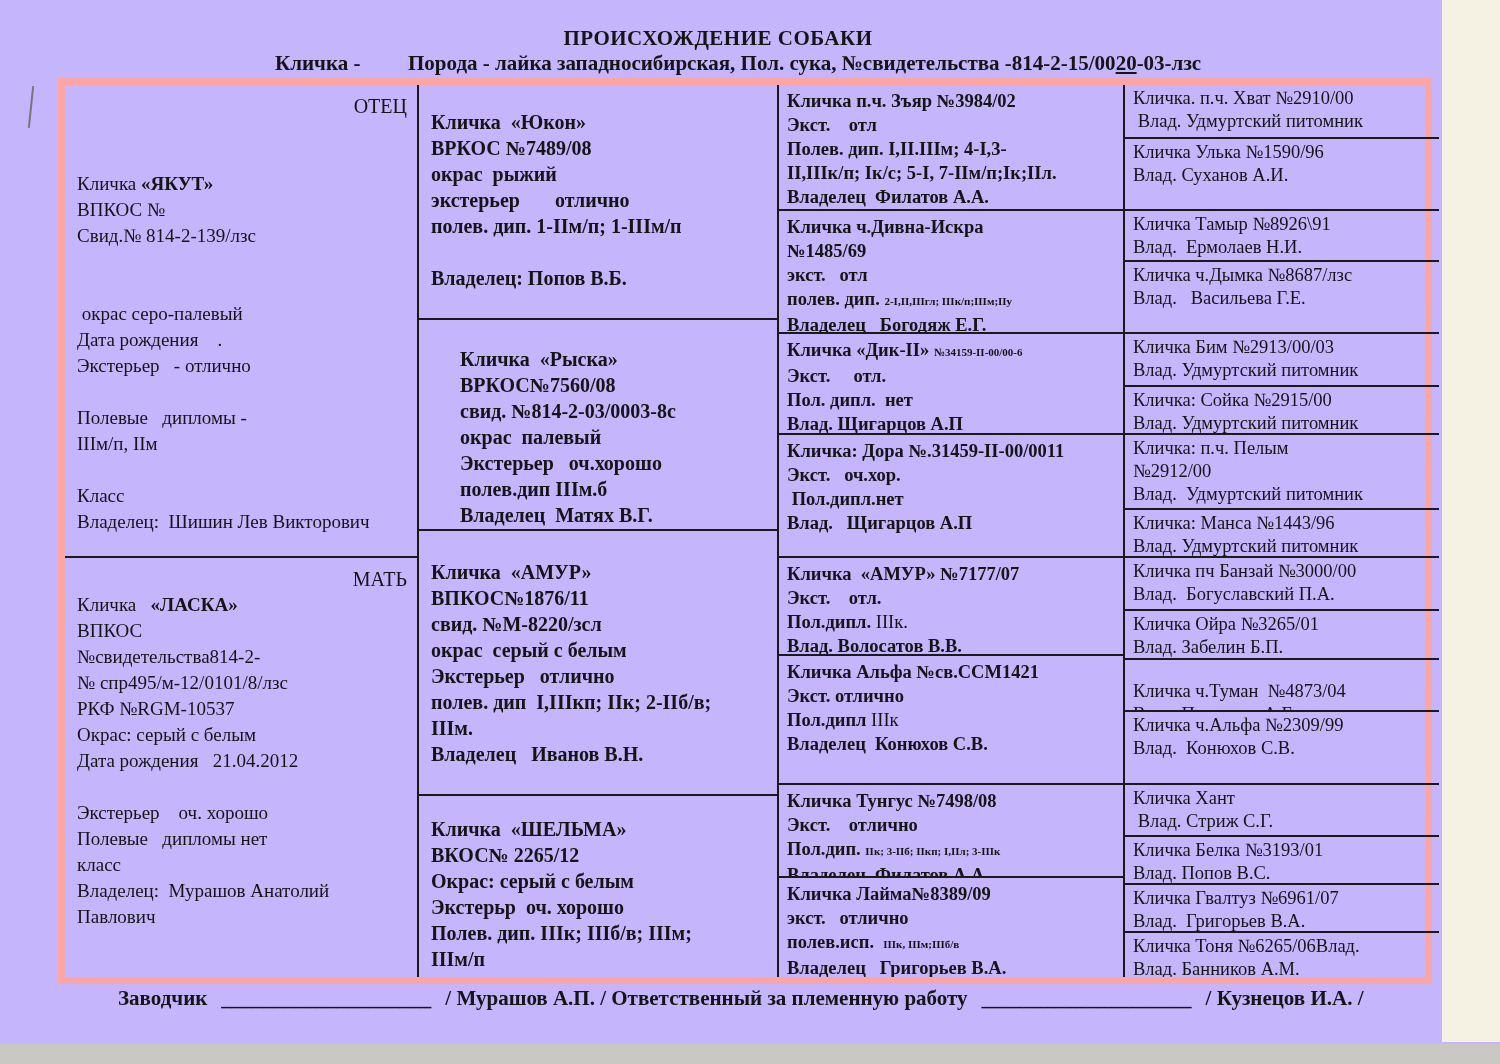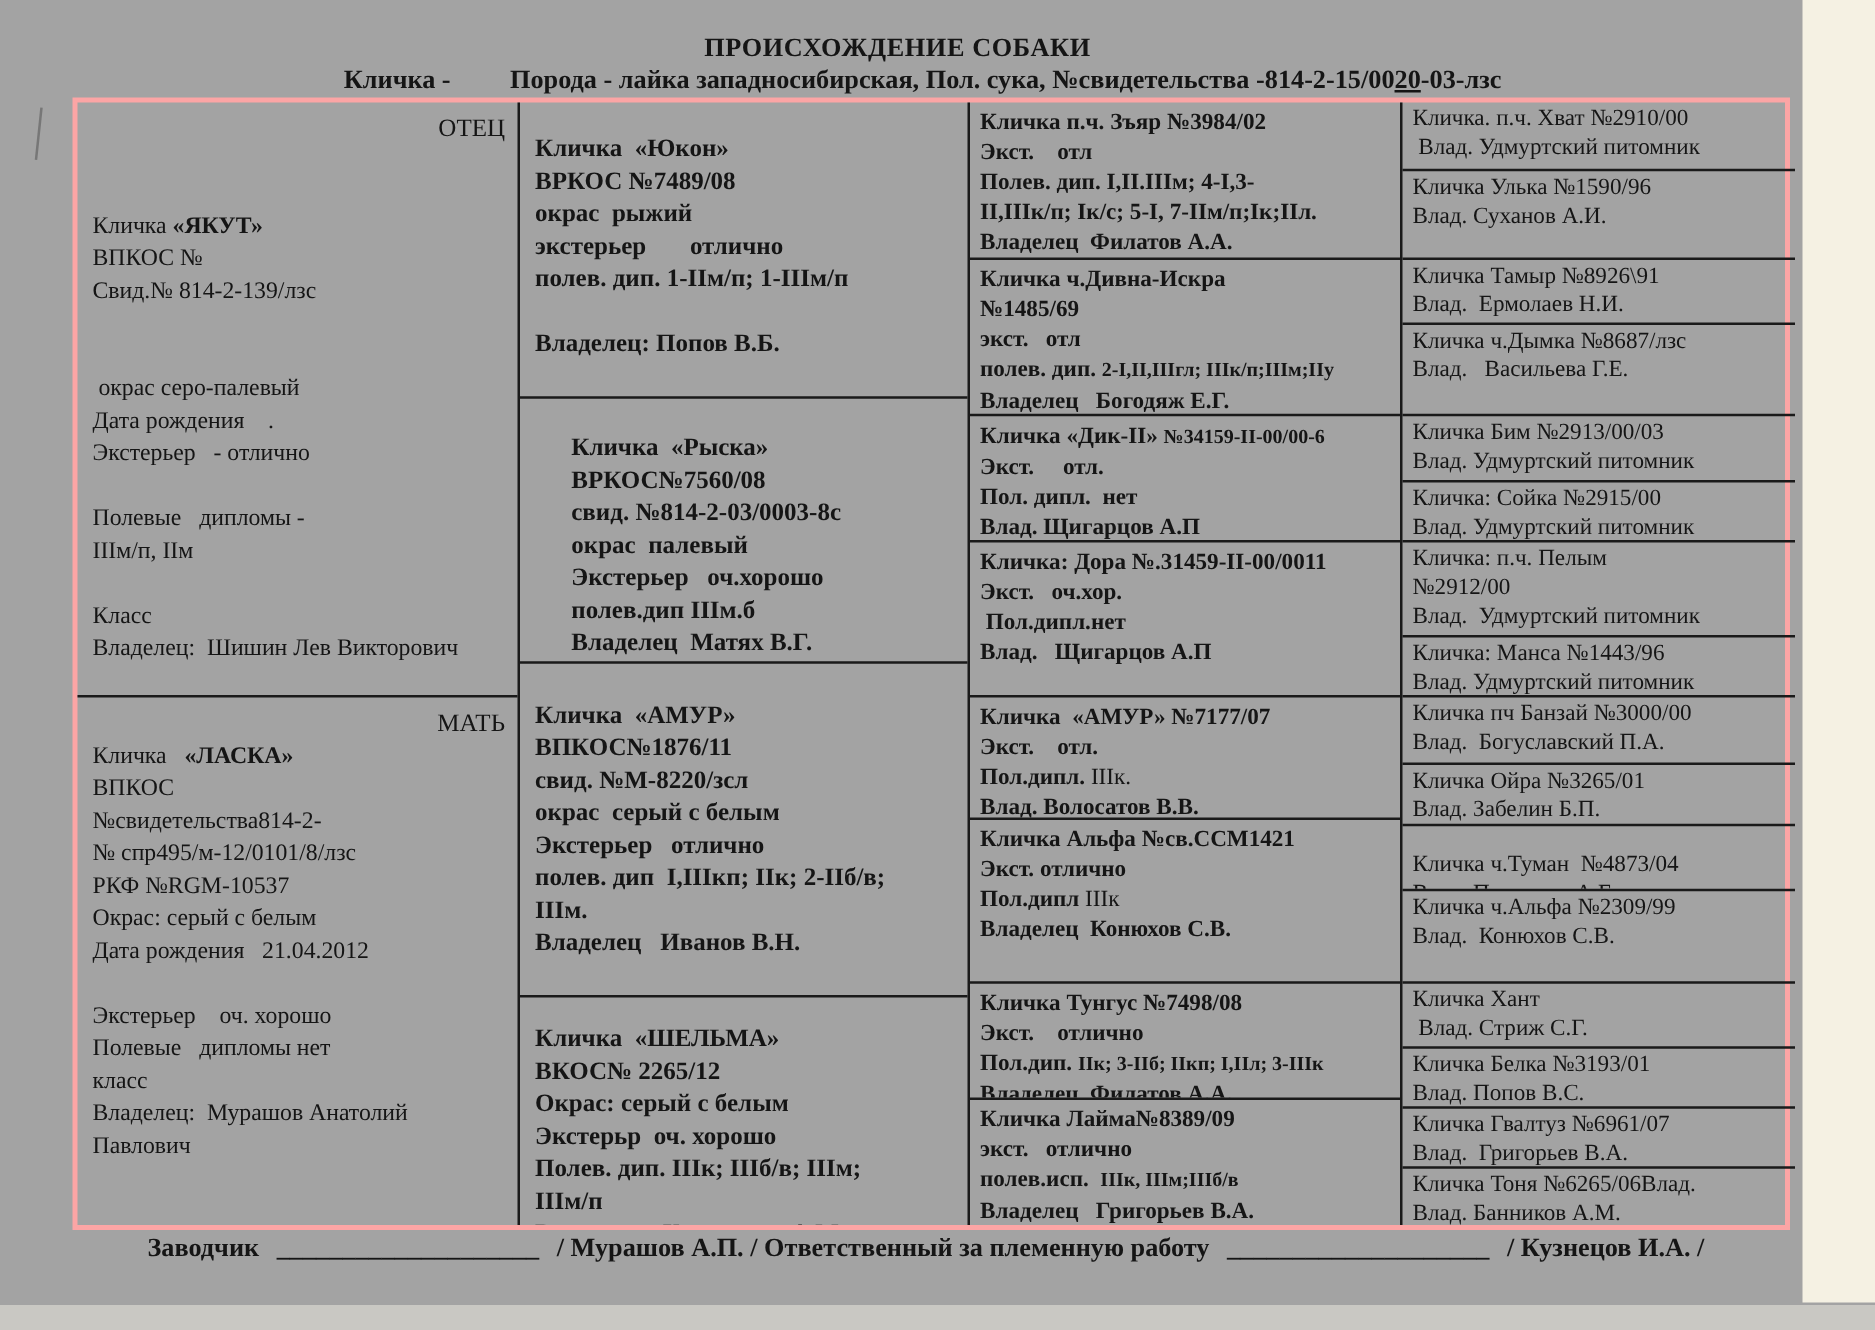--- a/index.html
+++ b/index.html
@@ -1,48 +1,48 @@
 <!DOCTYPE html>
 <html><head>
 <meta charset="utf-8">
 <style>
   html,body { margin:0; padding:0; }
   .page {
     position:relative; width:1500px; height:1064px;
-    background:#a3a3a3; overflow:hidden;
+    background:#c4b5fd; overflow:hidden;
     font-family:"Liberation Serif", serif; color:#151515;
   }
   .right-strip { position:absolute; right:0; top:0; width:58px; height:1042px; background:#f5f1e3; }
   .bottom-strip { position:absolute; left:0; bottom:0; width:100%; height:20px; background:#c9c8c3; }
   .scan-mark { position:absolute; left:30px; top:86px; width:2px; height:42px; background:#777; transform:rotate(6deg); }
 
   .title { position:absolute; top:26px; left:0; width:1436px; text-align:center;
            font-weight:700; font-size:21px; letter-spacing:0.5px; }
   .subtitle { position:absolute; top:51px; left:0; width:100%; height:26px;
               font-weight:700; font-size:21px; }
   .sub-name  { position:absolute; left:275px; top:0; }
   .sub-breed { position:absolute; left:408px; top:0; white-space:pre; }
   .u { text-decoration:underline; }
 
   .ptable { position:absolute; left:58px; top:78px; width:1374px; height:906px;
-            display:flex; border:4px solid #fca5a5; box-sizing:border-box; }
+            display:flex; border:7px solid #fca5a5; box-sizing:border-box; }
   .pcol { display:flex; flex-direction:column; border-right:2px solid #1a1a1a;
           box-sizing:border-box; flex:0 0 auto; }
   .pcol:last-child { border-right:none; }
   .cell { box-sizing:border-box; border-bottom:2px solid #1a1a1a; overflow:hidden;
           padding-right:4px; }
   .pcol .cell:last-child { border-bottom:none; }
   .ln { white-space:pre; }
 
   .c0 { font-size:19px;   line-height:26px; font-weight:400; padding-left:12px; }
   .c0 .b { font-weight:700; }
   .c1 { font-size:20px;   line-height:26px; font-weight:700; padding-left:12px; }
   .c2 { font-size:18.5px; line-height:24px; font-weight:700; padding-left:8px;  }
   .c3 { font-size:18.5px; line-height:23px; font-weight:400; padding-left:8px;  }
-  .sm { font-size:16px; }
+  .sm { font-size:11px; }
   .pl { font-weight:400; }
   .corner { text-align:right; padding-right:6px; font-size:20px; height:26px; font-weight:400; }
 
   .footer { position:absolute; top:986px; left:0; width:100%; box-sizing:border-box;
             padding-left:118px; display:flex; gap:14px;
             font-weight:700; font-size:21px; white-space:pre; }
 </style>
 </head>
 <body>
 

